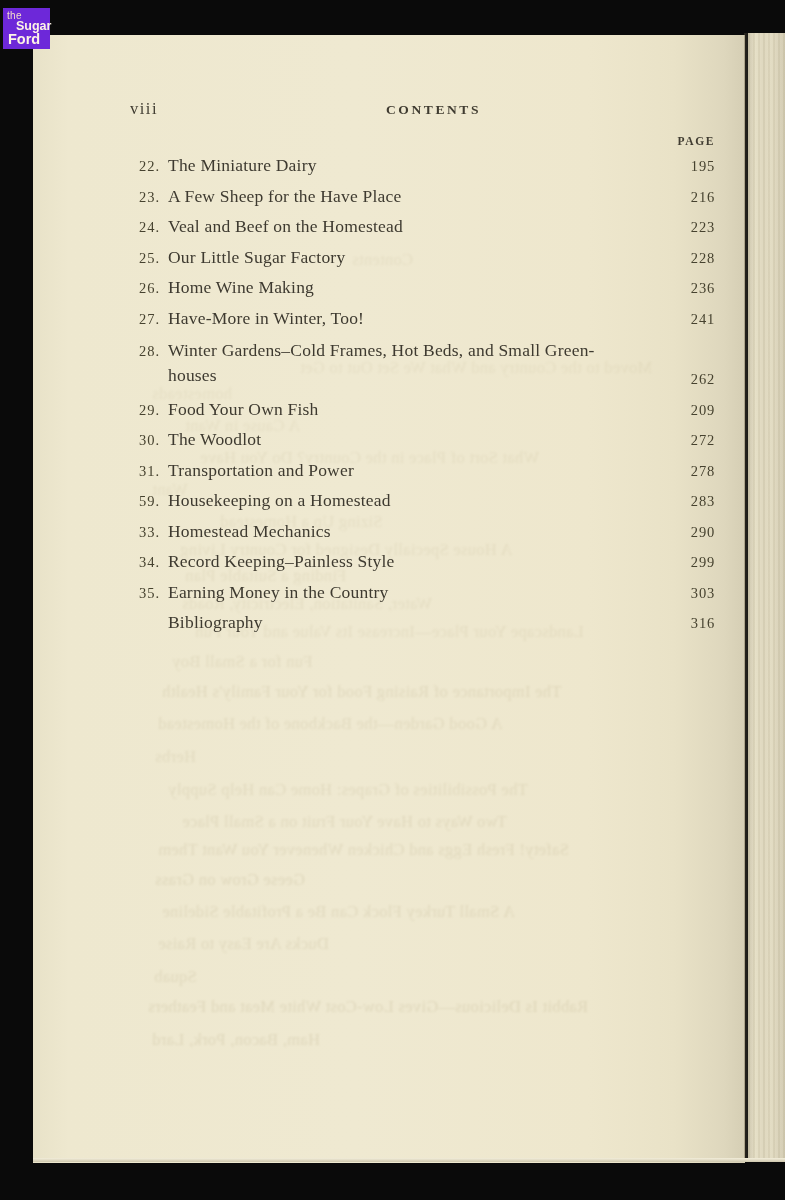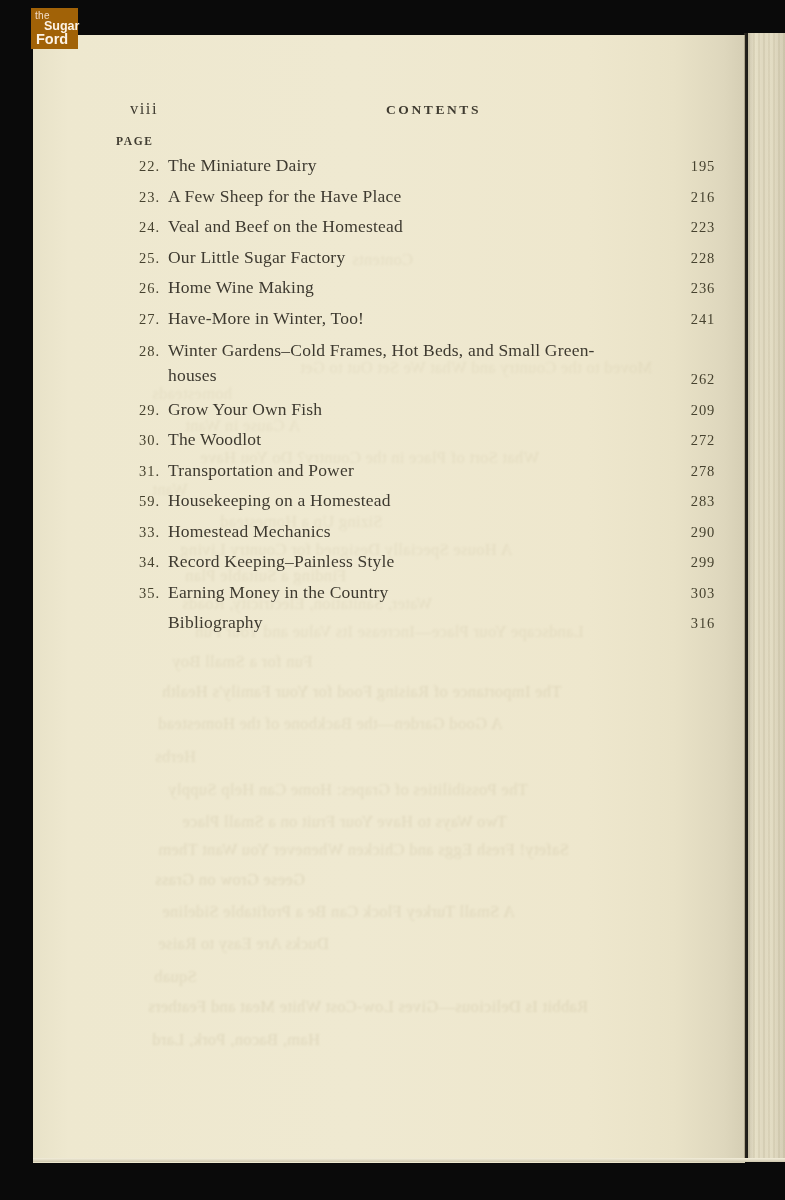--- a/index.html
+++ b/index.html
@@ -45,21 +45,21 @@
   
   .ink{color:#403c31;}
   #folio{
     position:absolute;left:130px;top:99px;font-size:16.5px;letter-spacing:1.5px;z-index:3;
   }
   #contents-heading{
     position:absolute;left:386px;top:102px;font-size:13.5px;letter-spacing:2.6px;
     font-weight:bold;z-index:3;
   }
   #page-label{
-    position:absolute;left:116px;top:135px;width:599px;text-align:left;
+    position:absolute;left:116px;top:135px;width:599px;text-align:right;
     font-size:11.5px;letter-spacing:1.6px;font-weight:bold;z-index:3;
   }
   
   #toc{
     position:absolute;left:116px;top:155px;width:599px;z-index:3;
   }
   .toc-row{
     display:grid;grid-template-columns:44px 1fr 46px;column-gap:8px;
     align-items:baseline;margin-bottom:10.5px;
   }
@@ -109,21 +109,21 @@
     <span class="ghost-line" style="left: 182px; top: 812px; opacity: 0.15;">Two Ways to Have Your Fruit on a Small Place</span>
     <span class="ghost-line" style="left: 158px; top: 840px; opacity: 0.15;">Safety! Fresh Eggs and Chicken Whenever You Want Them</span>
     <span class="ghost-line" style="left: 155px; top: 870px; opacity: 0.16;">Geese Grow on Grass</span>
     <span class="ghost-line" style="left: 162px; top: 902px; opacity: 0.15;">A Small Turkey Flock Can Be a Profitable Sideline</span>
     <span class="ghost-line" style="left: 158px; top: 934px; opacity: 0.15;">Ducks Are Easy to Raise</span>
     <span class="ghost-line" style="left: 154px; top: 967px; opacity: 0.15;">Squab</span>
     <span class="ghost-line" style="left: 148px; top: 997px; opacity: 0.16;">Rabbit Is Delicious—Gives Low-Cost White Meat and Feathers</span>
     <span class="ghost-line" style="left: 152px; top: 1030px; opacity: 0.16;">Ham, Bacon, Pork, Lard</span>
   </div>
 
-<div id="logo" style="background: #a16207; margin-left: 28px;">
+<div id="logo" style="background: #6d28d9;">
   <span class="the">the</span>
   <span class="henry">Sugar</span>
   <span class="ford">Ford</span>
 </div>
 
 <div id="folio" class="ink">viii</div>
 <div id="contents-heading" class="ink">CONTENTS</div>
 <div id="page-label" class="ink">PAGE</div>
 
 <div id="toc">
@@ -157,21 +157,21 @@
     <span class="toc-title">Have-More in Winter, Too!</span>
     <span class="toc-page">241</span>
   </div>
     <div class="toc-row">
     <span class="toc-num">28.</span>
     <span class="toc-title two-line">Winter Gardens–Cold Frames, Hot Beds, and Small Green-<br>houses</span>
     <span class="toc-page">262</span>
   </div>
     <div class="toc-row">
     <span class="toc-num">29.</span>
-    <span class="toc-title">Grow Your Own Fish</span>
+    <span class="toc-title">Food Your Own Fish</span>
     <span class="toc-page">209</span>
   </div>
     <div class="toc-row">
     <span class="toc-num">30.</span>
     <span class="toc-title">The Woodlot</span>
     <span class="toc-page">272</span>
   </div>
     <div class="toc-row">
     <span class="toc-num">31.</span>
     <span class="toc-title">Transportation and Power</span>

